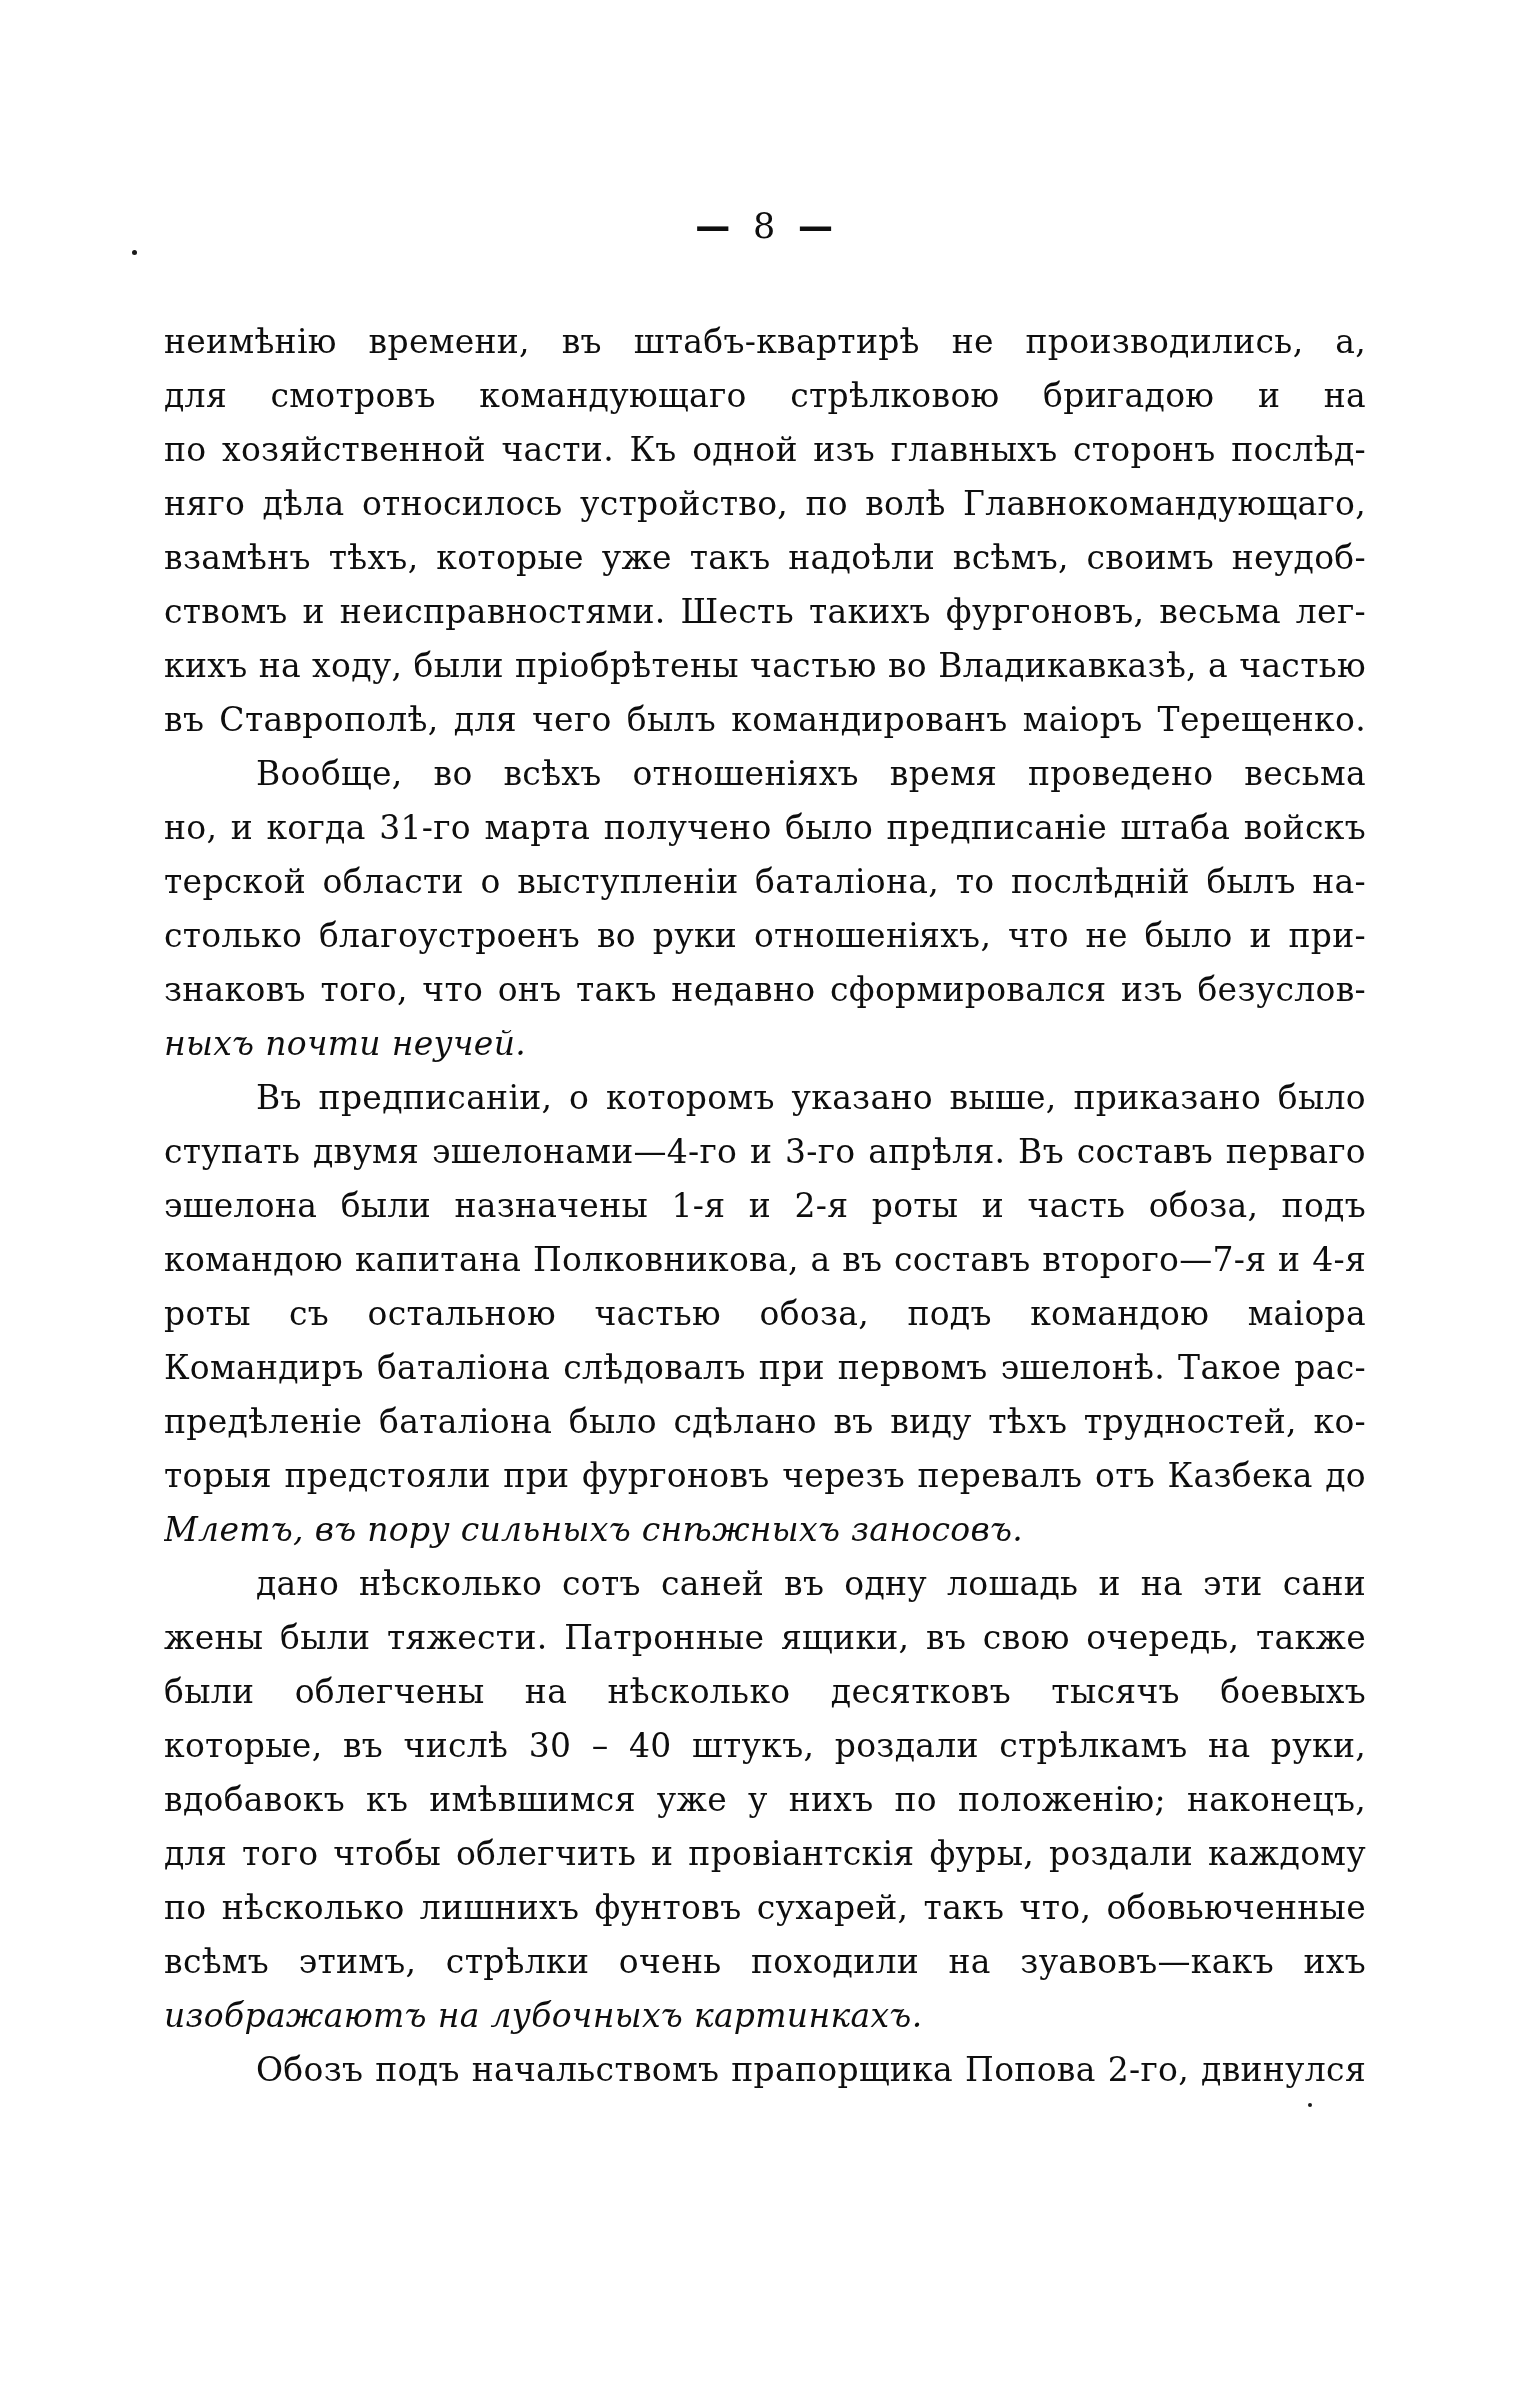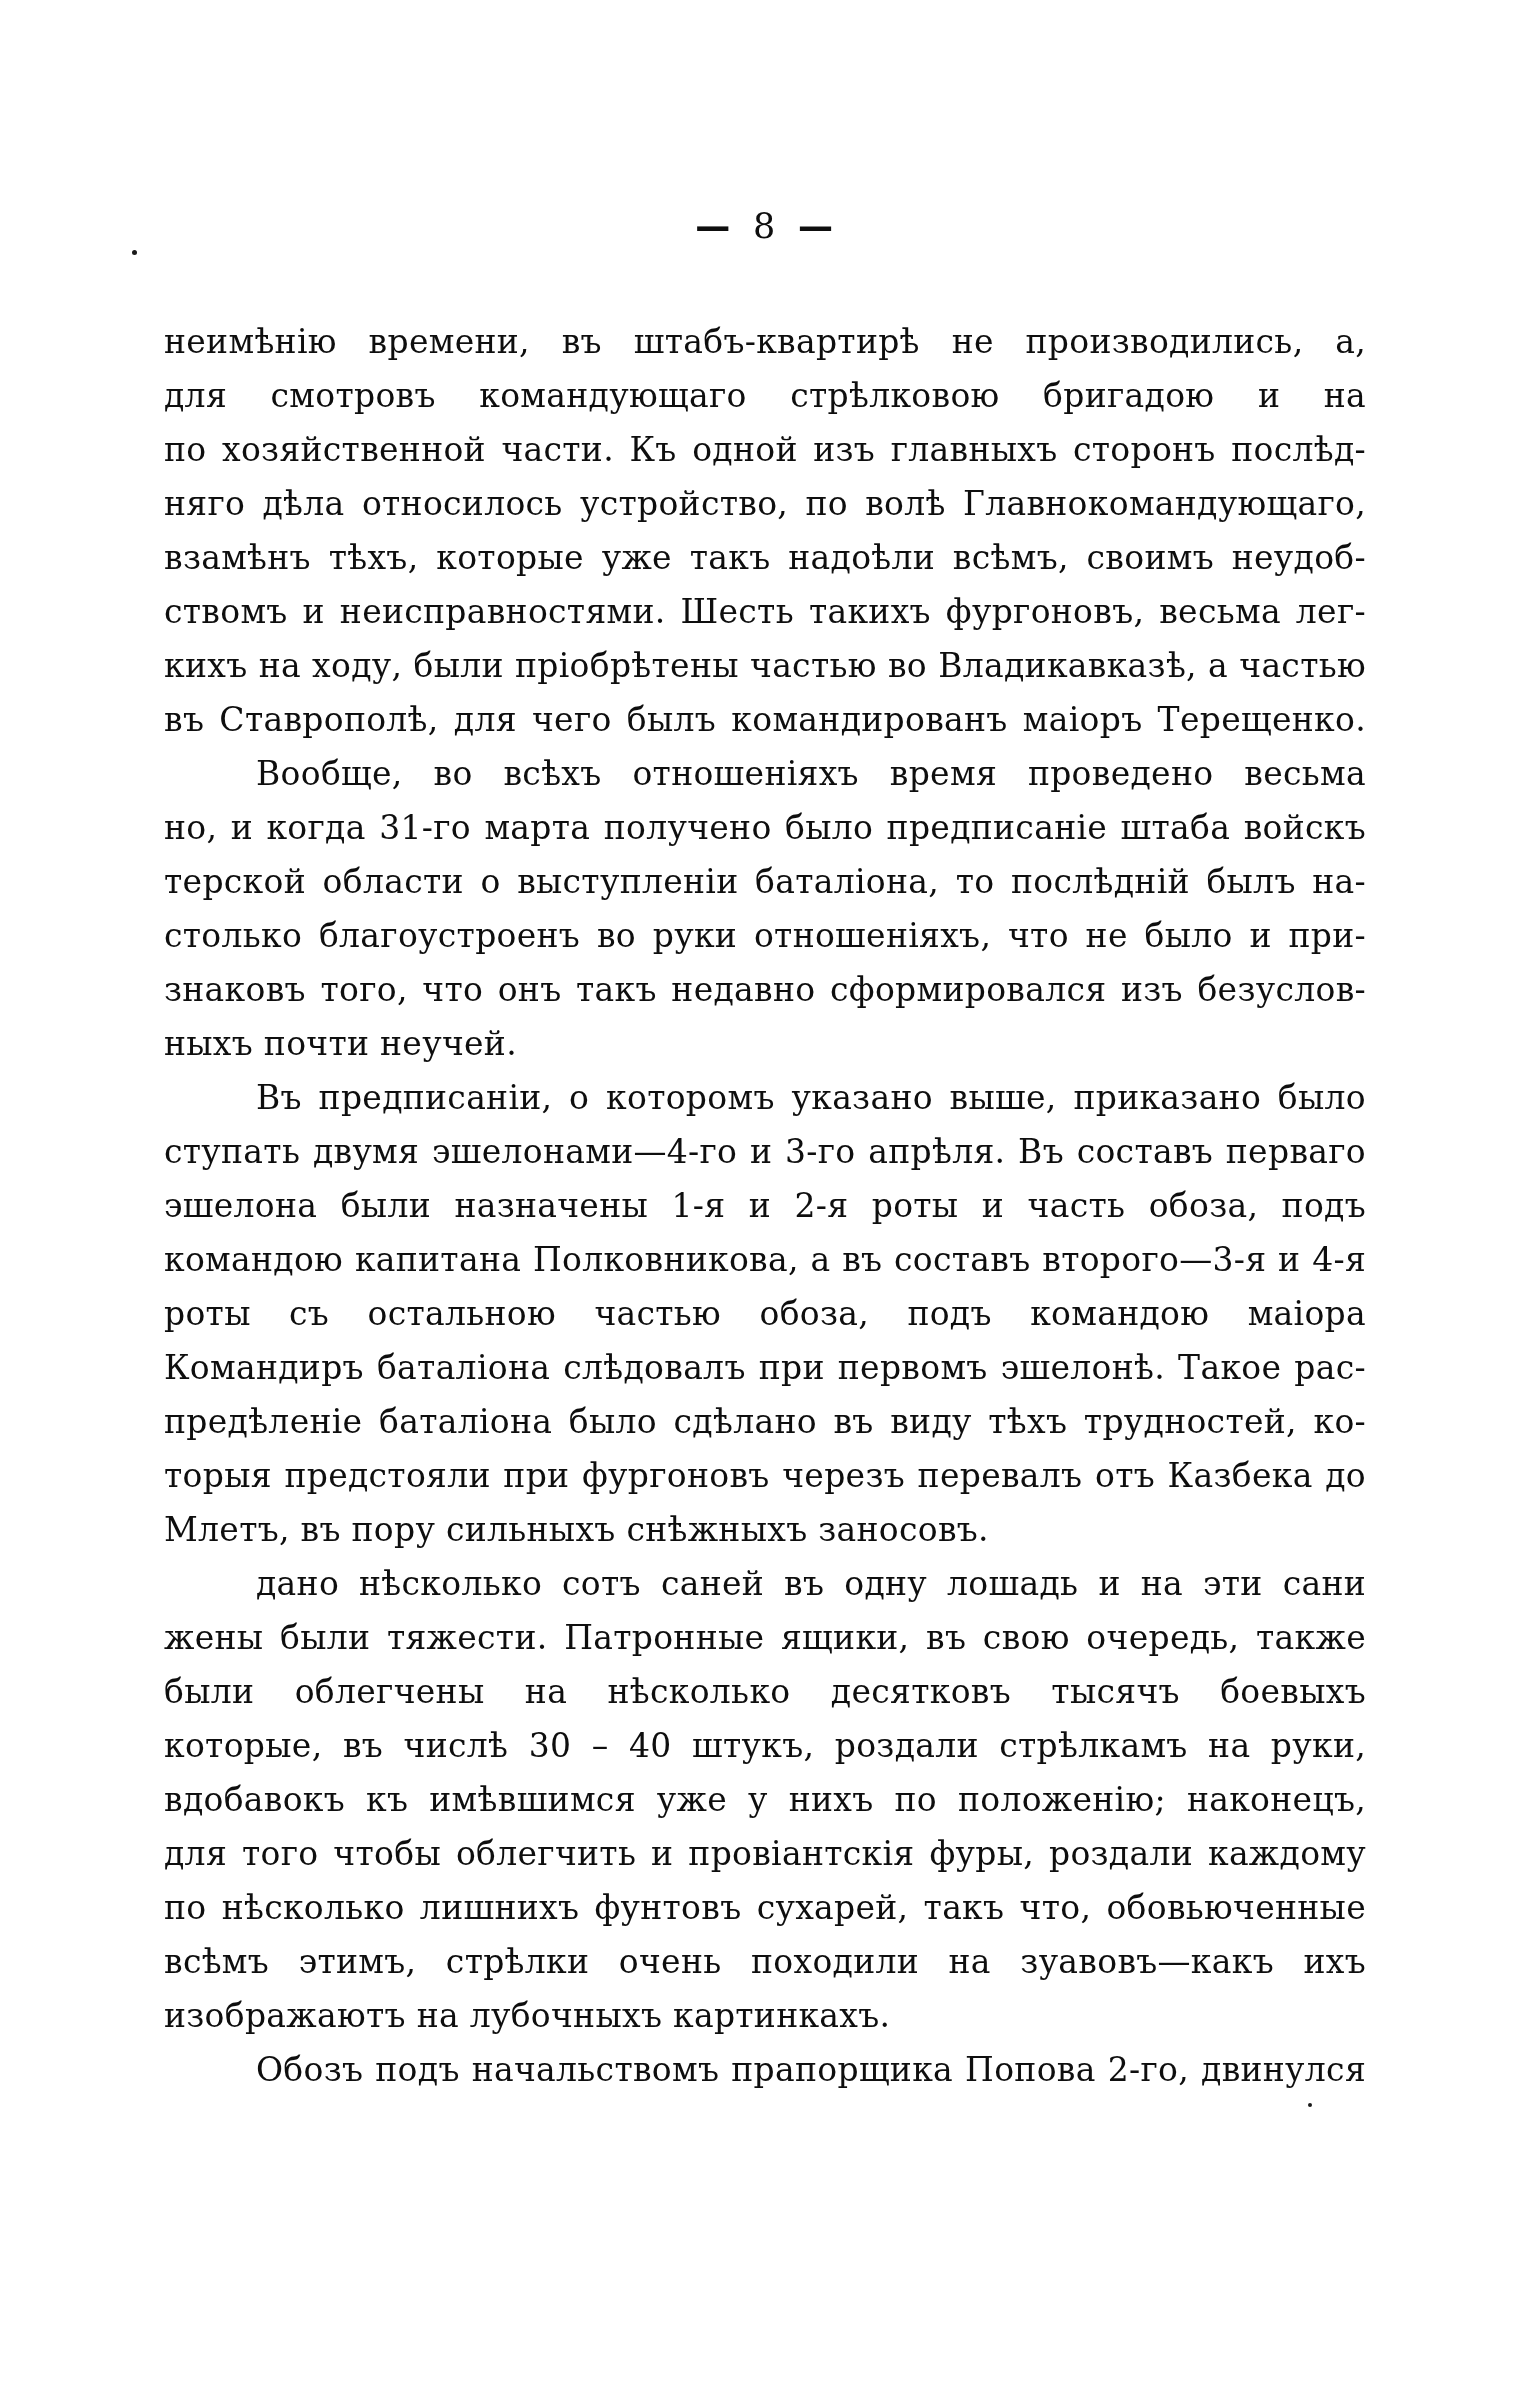--- a/index.html
+++ b/index.html
@@ -35,21 +35,21 @@
   .line {
     font-size: 33px;
     line-height: 54px;
     height: 54px;
     overflow: hidden;
     text-align: justify;
     text-align-last: justify;
     letter-spacing: 0.3px;
     white-space: normal;
   }
-  .line.endp { text-align-last: left; }
+  .line.endp { text-align-last: left; font-style: italic; }
   .para.indent .line:first-child { text-indent: 92px; }
   .speck {
     position: absolute;
     background: #1a1a1a;
     border-radius: 50%;
   }
   .speck.s1 { left: 132px; top: 250px; width: 5px; height: 5px; }
   .speck.s2 { left: 1308px; top: 2103px; width: 4.2px; height: 4.2px; }
 </style>
 </head>
@@ -83,21 +83,21 @@
       <div class="line">терской области о выступленіи баталіона, то послѣдній былъ на-</div>
       <div class="line">столько благоустроенъ во руки отношеніяхъ, что не было и при-</div>
       <div class="line">знаковъ того, что онъ такъ недавно сформировался изъ безуслов-</div>
       <div class="line endp">ныхъ почти неучей.</div>
     </section>
 
     <section class="para indent">
       <div class="line">Въ предписаніи, о которомъ указано выше, приказано было вы-</div>
       <div class="line">ступать двумя эшелонами—4-го и 3-го апрѣля. Въ составъ перваго</div>
       <div class="line">эшелона были назначены 1-я и 2-я роты и часть обоза, подъ</div>
-      <div class="line">командою капитана Полковникова, а въ составъ второго—3-я и 4-я</div>
+      <div class="line">командою капитана Полковникова, а въ составъ второго—7-я и 4-я</div>
       <div class="line">роты съ остальною частью обоза, подъ командою маіора Терещенко.</div>
       <div class="line">Командиръ баталіона слѣдовалъ при первомъ эшелонѣ. Такое рас-</div>
       <div class="line">предѣленіе баталіона было сдѣлано въ виду тѣхъ трудностей, ко-</div>
       <div class="line">торыя предстояли при фургоновъ черезъ перевалъ отъ Казбека до</div>
       <div class="line endp">Млетъ, въ пору сильныхъ снѣжныхъ заносовъ.</div>
     </section>
 
     <section class="para indent">
       <div class="line">дано нѣсколько сотъ саней въ одну лошадь и на эти сани разло-</div>
       <div class="line">жены были тяжести. Патронные ящики, въ свою очередь, также</div>

